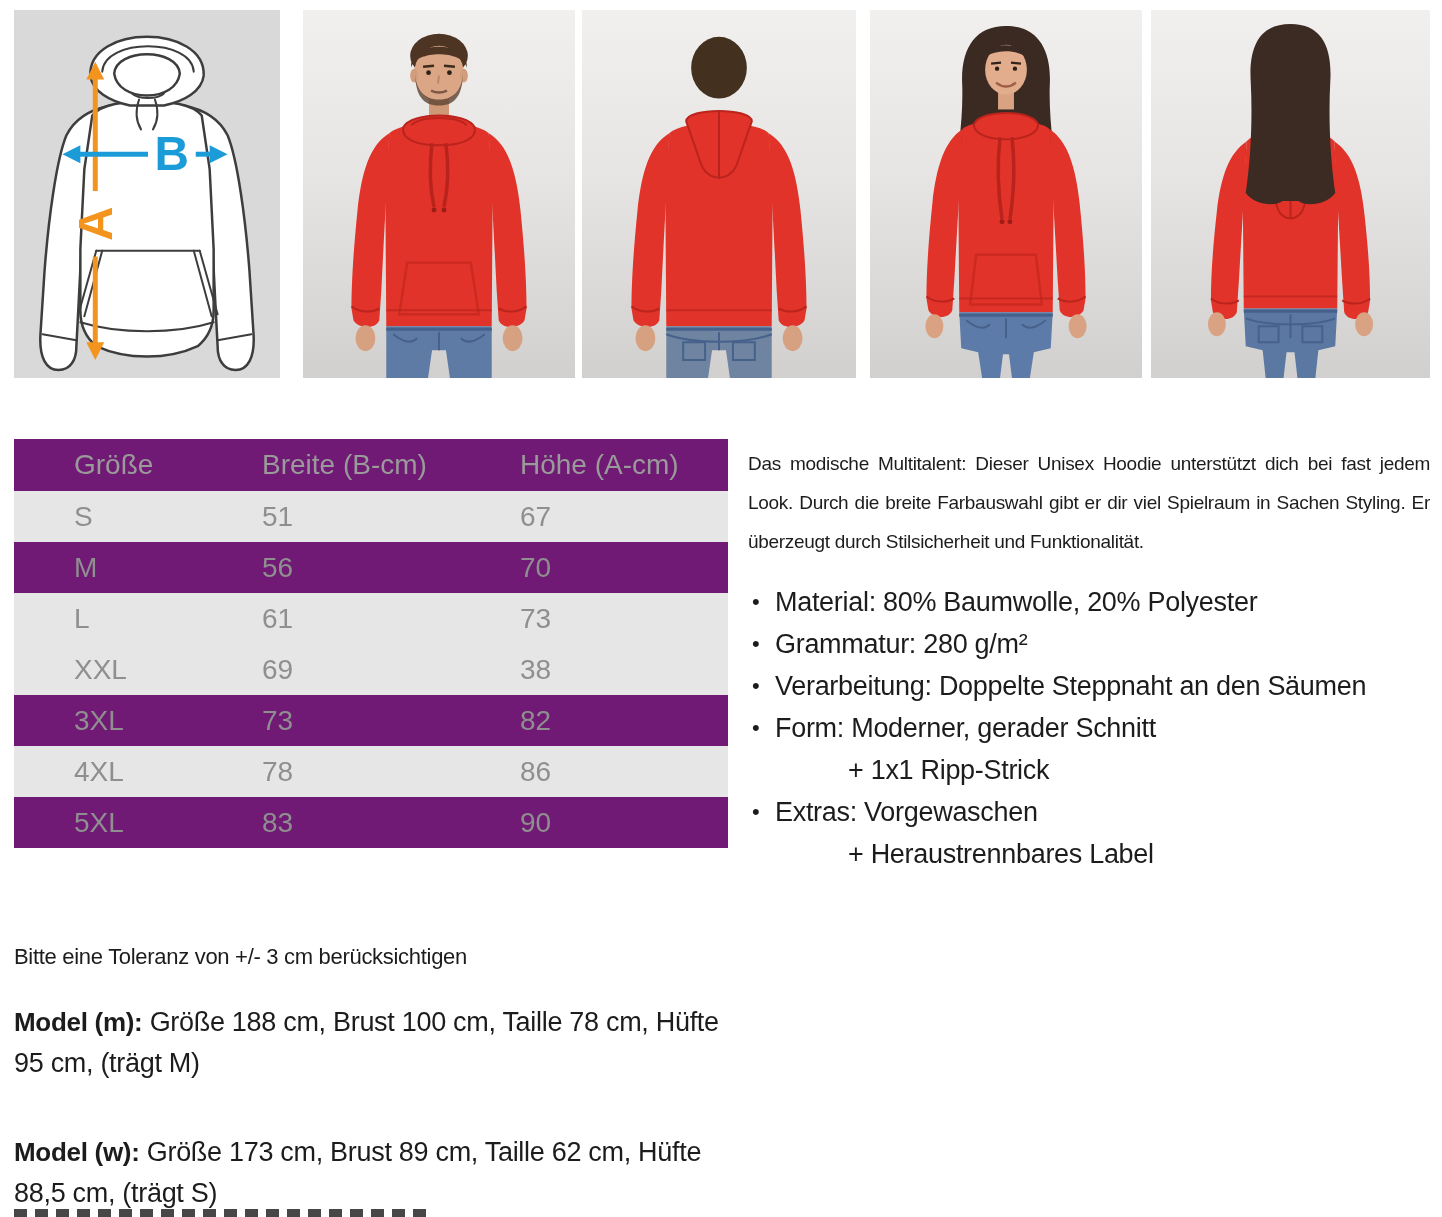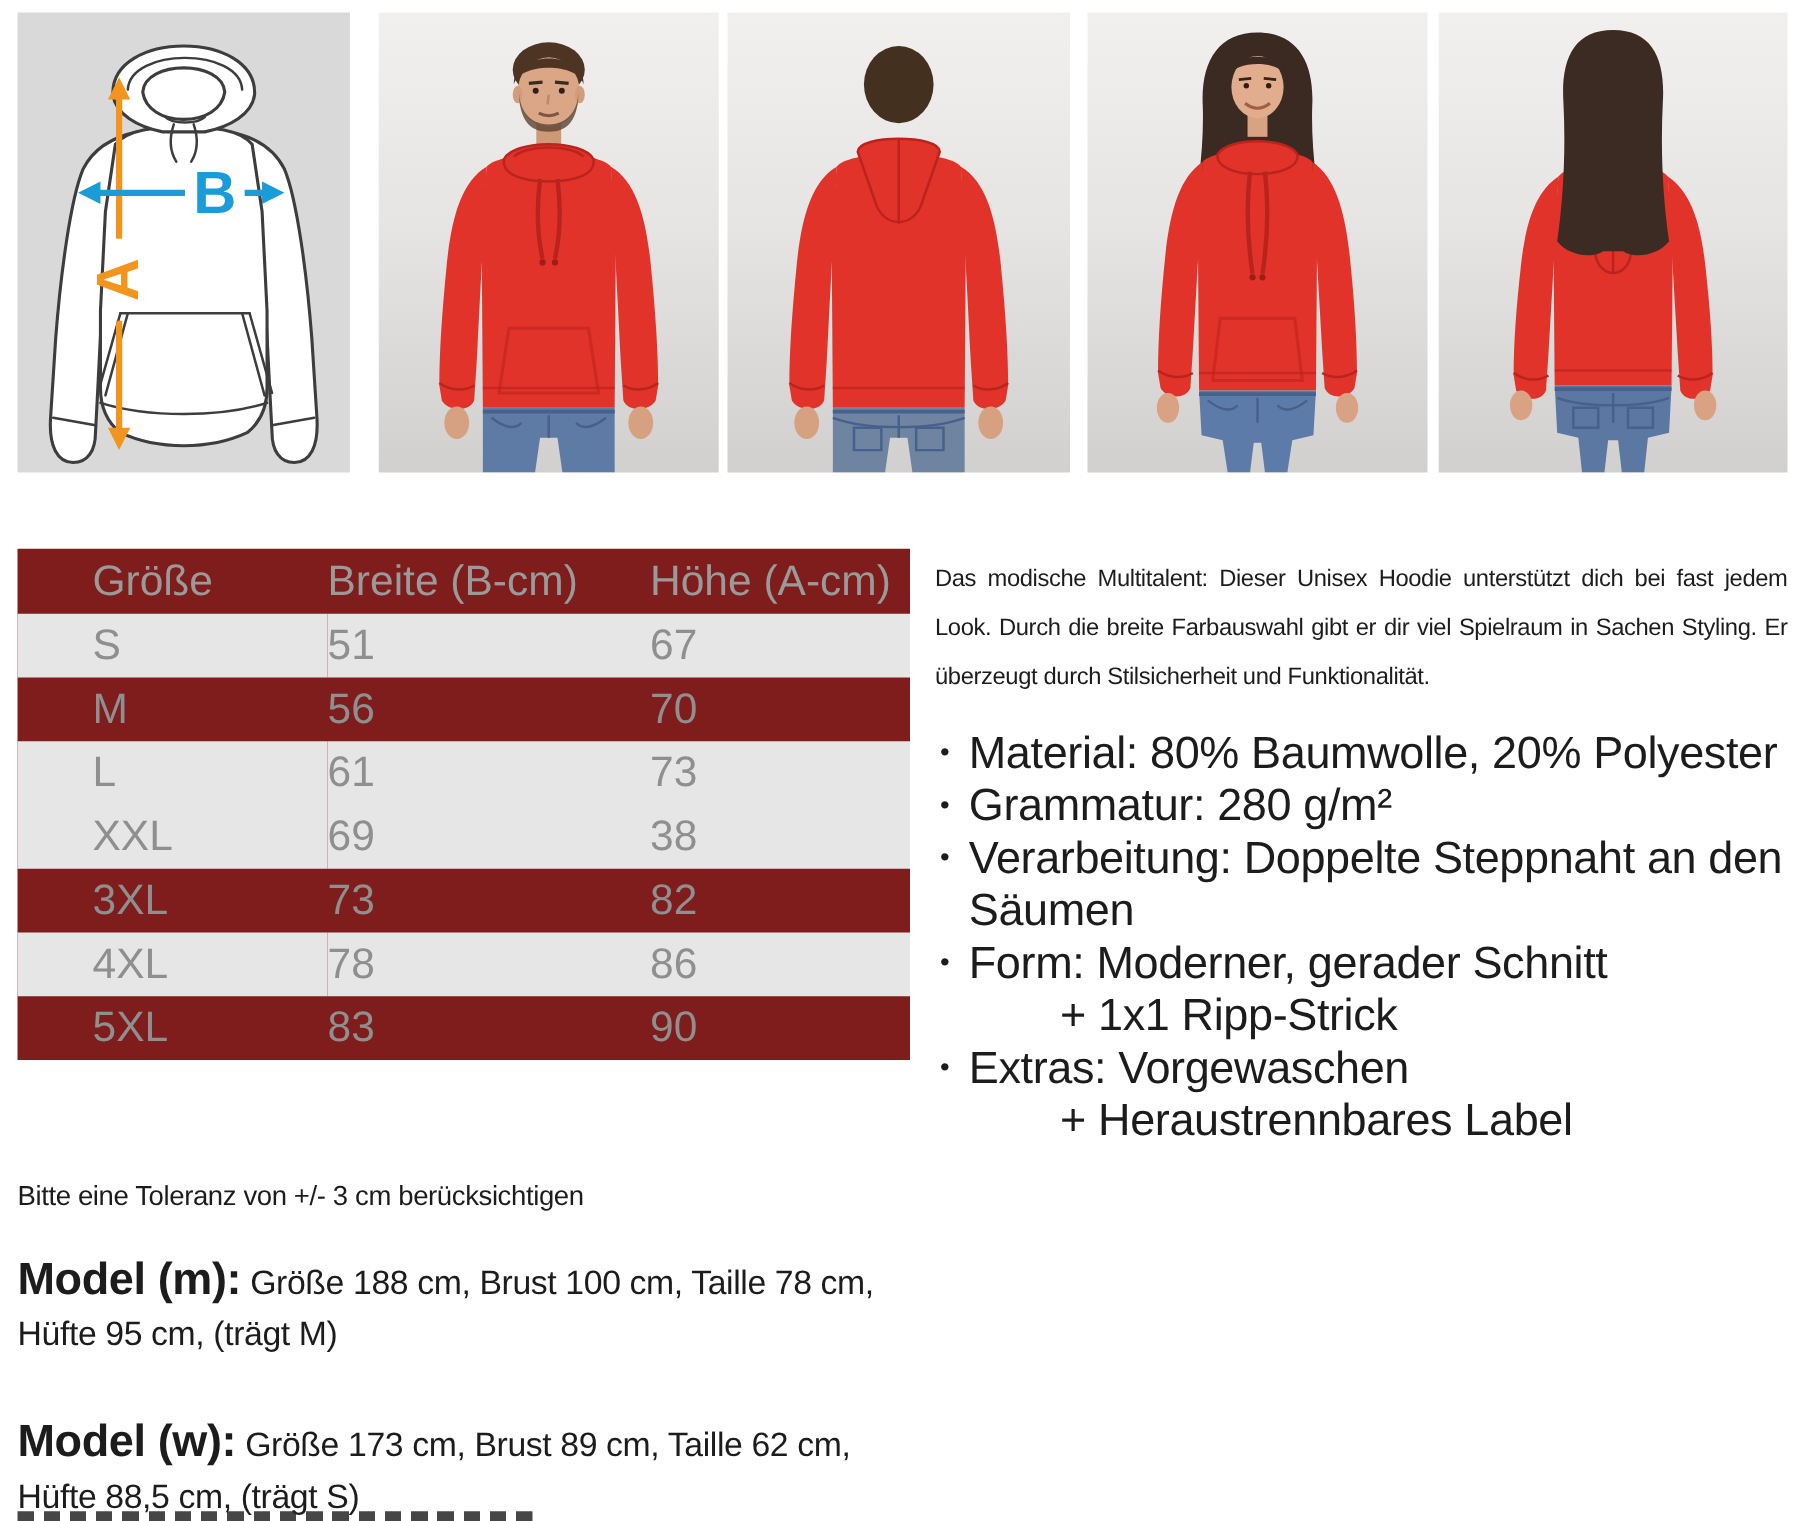--- a/index.html
+++ b/index.html
@@ -13,41 +13,41 @@
   .diagram-panel{left:14px;width:266px;background:#d9d9d9}
   .photo-panel{background:linear-gradient(180deg,#f1f0ee 0%,#e7e5e3 45%,#d2d0ce 100%)}
   .p2{left:303px;width:272px}
   .p3{left:582px;width:274px}
   .p4{left:870px;width:272px}
   .p5{left:1151px;width:279px}
 
   .size-table{
     position:absolute;left:14px;top:439px;width:714px;
     border-collapse:collapse;table-layout:fixed;
-    background:#7f1d1d;color:#8f8f8f;font-size:34px;
+    background:#701a75;color:#8f8f8f;font-size:28px;
   }
   .size-table th{color:#9a9a9a;font-weight:normal;text-align:left;height:52px;padding:0}
   .size-table td{height:51px;padding:0}
   .size-table .c1{width:188px;padding-left:60px}
   .size-table .c2{width:258px}
   .size-table tr.alt{background:#e6e6e6}
 
   .tolerance{position:absolute;left:14px;top:944px;font-size:22px;letter-spacing:-0.3px}
   .model-block{position:absolute;left:14px;width:706px;font-size:27px;line-height:41px;letter-spacing:-0.3px}
   .model-m{top:1002px}
   .model-w{top:1132px}
-  .model-block b{font-size:36px}
+  .model-block b{font-size:26px}
   .clipped-line{
     position:absolute;left:14px;top:1209px;width:412px;height:8px;opacity:.85;
     background:repeating-linear-gradient(90deg,#262626 0 13px,transparent 13px 21px);
   }
 
   .right-col{position:absolute;left:748px;top:444px;width:682px}
   .desc{font-size:19px;line-height:39px;text-align:justify;letter-spacing:-0.3px}
-  .spec-list{margin:20px 0 0;padding:0;list-style:none;font-size:36px;letter-spacing:-0.3px}
+  .spec-list{margin:20px 0 0;padding:0;list-style:none;font-size:27px;letter-spacing:-0.3px}
   .spec-list li{position:relative;padding-left:27px;line-height:42px}
   .spec-list li::before{content:"\2022";position:absolute;left:4px;top:0;font-size:22px;line-height:42px;color:#1c1c1c}
   .spec-sub{padding-left:73px;line-height:42px}
 </style>
 </head>
 <body>
 
 <div class="panel diagram-panel">
   <svg viewBox="0 0 266 370">
     <g stroke="#3d3d3d" stroke-width="2.5" fill="#ffffff" stroke-linejoin="round" stroke-linecap="round">

